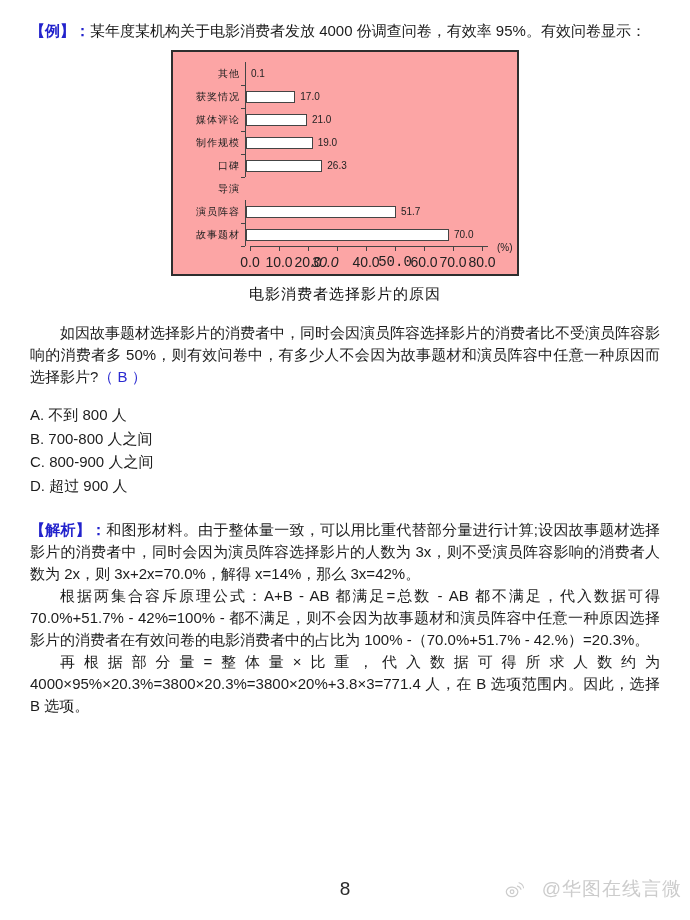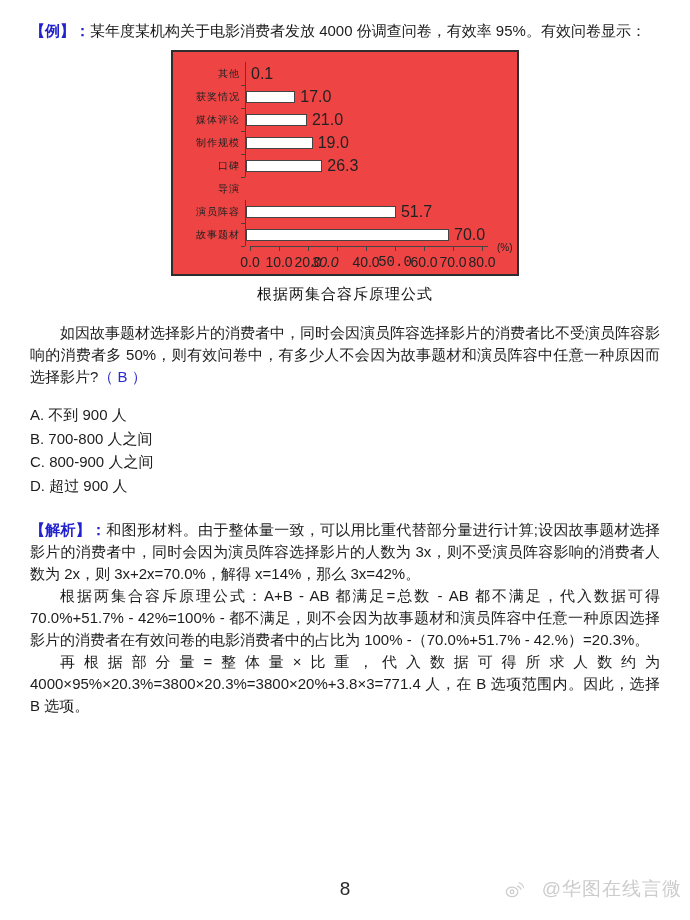--- a/index.html
+++ b/index.html
@@ -9,27 +9,27 @@
     font-family:"Liberation Sans", sans-serif; color:#1c1c1c;
   }
   .content { padding:20px 30px 0 30px; }
 
   .para { font-size:15px; line-height:22px; margin:0; text-align:justify; }
   .blue-label { color:#2222cc; font-weight:bold; }
   .answer-blue { color:#2a2ad0; }
 
   
   .chart-outer { width:348px; margin:8px auto 0 auto; }
-  .chart-frame { border:2px solid #2e2e2e; padding:10px 4px 2px 6px; background:#ef4444; }
+  .chart-frame { border:2px solid #2e2e2e; padding:10px 4px 2px 6px; background:#fca5a5; }
   .crow { display:flex; align-items:center; height:23px; }
   .clab { flex:none; width:66px; text-align:right; padding-right:5px; font-size:10px; color:#222; letter-spacing:1px; }
   .carea { position:relative; flex:1; height:100%; border-left:1.4px solid #444; display:flex; align-items:center; }
   .carea::after { content:''; position:absolute; left:-5px; bottom:-0.7px; width:4px; height:1.2px; background:#444; }
   .cbar { flex:none; height:12px; background:#fff; border:1px solid #444; }
-  .cval { font-size:16px; color:#222; margin-left:5px; white-space:nowrap; }
+  .cval { font-size:10px; color:#222; margin-left:5px; white-space:nowrap; }
 
   .chart-xaxis-row { position:relative; margin-left:71px; height:26px; }
   .xline { position:absolute; left:0; top:0; width:238px; height:1.3px; background:#444; }
   .xtick { position:absolute; top:1.3px; width:1px; height:4px; background:#444; }
   .xlabel { position:absolute; top:8px; font-size:14px; color:#222; transform:translateX(-50%); white-space:nowrap; }
   .pct-label { position:absolute; left:247px; top:-4px; font-size:10px; color:#222; }
 
   .chart-title { text-align:center; font-size:15px; color:#111; margin-top:9px; letter-spacing:1px; }
 
   
@@ -125,27 +125,27 @@
           <div class="xtick" style="left: 145px;"></div>
           <span class="xlabel" style="left: 145px; font-family: Liberation Mono, monospace;">50.0</span>
           <div class="xtick" style="left: 174px;"></div>
           <span class="xlabel" style="left: 174px;">60.0</span>
           <div class="xtick" style="left: 203px;"></div>
           <span class="xlabel" style="left: 203px;">70.0</span>
           <div class="xtick" style="left: 232px;"></div>
           <span class="xlabel" style="left: 232px;">80.0</span>
         </div>
     </div>
-    <div class="chart-title">根据两集合容斥原理公式</div>
+    <div class="chart-title">电影消费者选择影片的原因</div>
   </div>
 
   <p class="para question"><span>如因故事题材选择影片的消费者中，同时会因演员阵容选择影片的消费者比不受演员阵容影响的消费者多 50%，则有效问卷中，有多少人不会因为故事题材和演员阵容中任意一种原因而选择影片?</span><span class="answer-blue">（ B ）</span></p>
 
   <div class="options">
-    <div class="option">A. 不到 900 人</div>
+    <div class="option">A. 不到 800 人</div>
     <div class="option">B. 700-800 人之间</div>
     <div class="option">C.  800-900 人之间</div>
     <div class="option">D.  超过 900 人</div>
   </div>
 
   <div class="analysis">
     <p><span class="blue-label">【解析】：</span><span>和图形材料。由于整体量一致，可以用比重代替部分量进行计算;设因故事题材选择影片的消费者中，同时会因为演员阵容选择影片的人数为 3x，则不受演员阵容影响的消费者人数为 2x，则 3x+2x=70.0%，解得 x=14%，那么 3x=42%。</span></p>
     <p class="indent">根据两集合容斥原理公式：A+B - AB 都满足=总数 - AB 都不满足，代入数据可得 70.0%+51.7% - 42%=100% - 都不满足，则不会因为故事题材和演员阵容中任意一种原因选择影片的消费者在有效问卷的电影消费者中的占比为 100% -（70.0%+51.7% - 42.%）=20.3%。</p>
     <p class="indent">再根据部分量=整体量×比重，代入数据可得所求人数约为 4000×95%×20.3%=3800×20.3%=3800×20%+3.8×3=771.4 人，在 B 选项范围内。因此，选择 B 选项。</p>
   </div>

